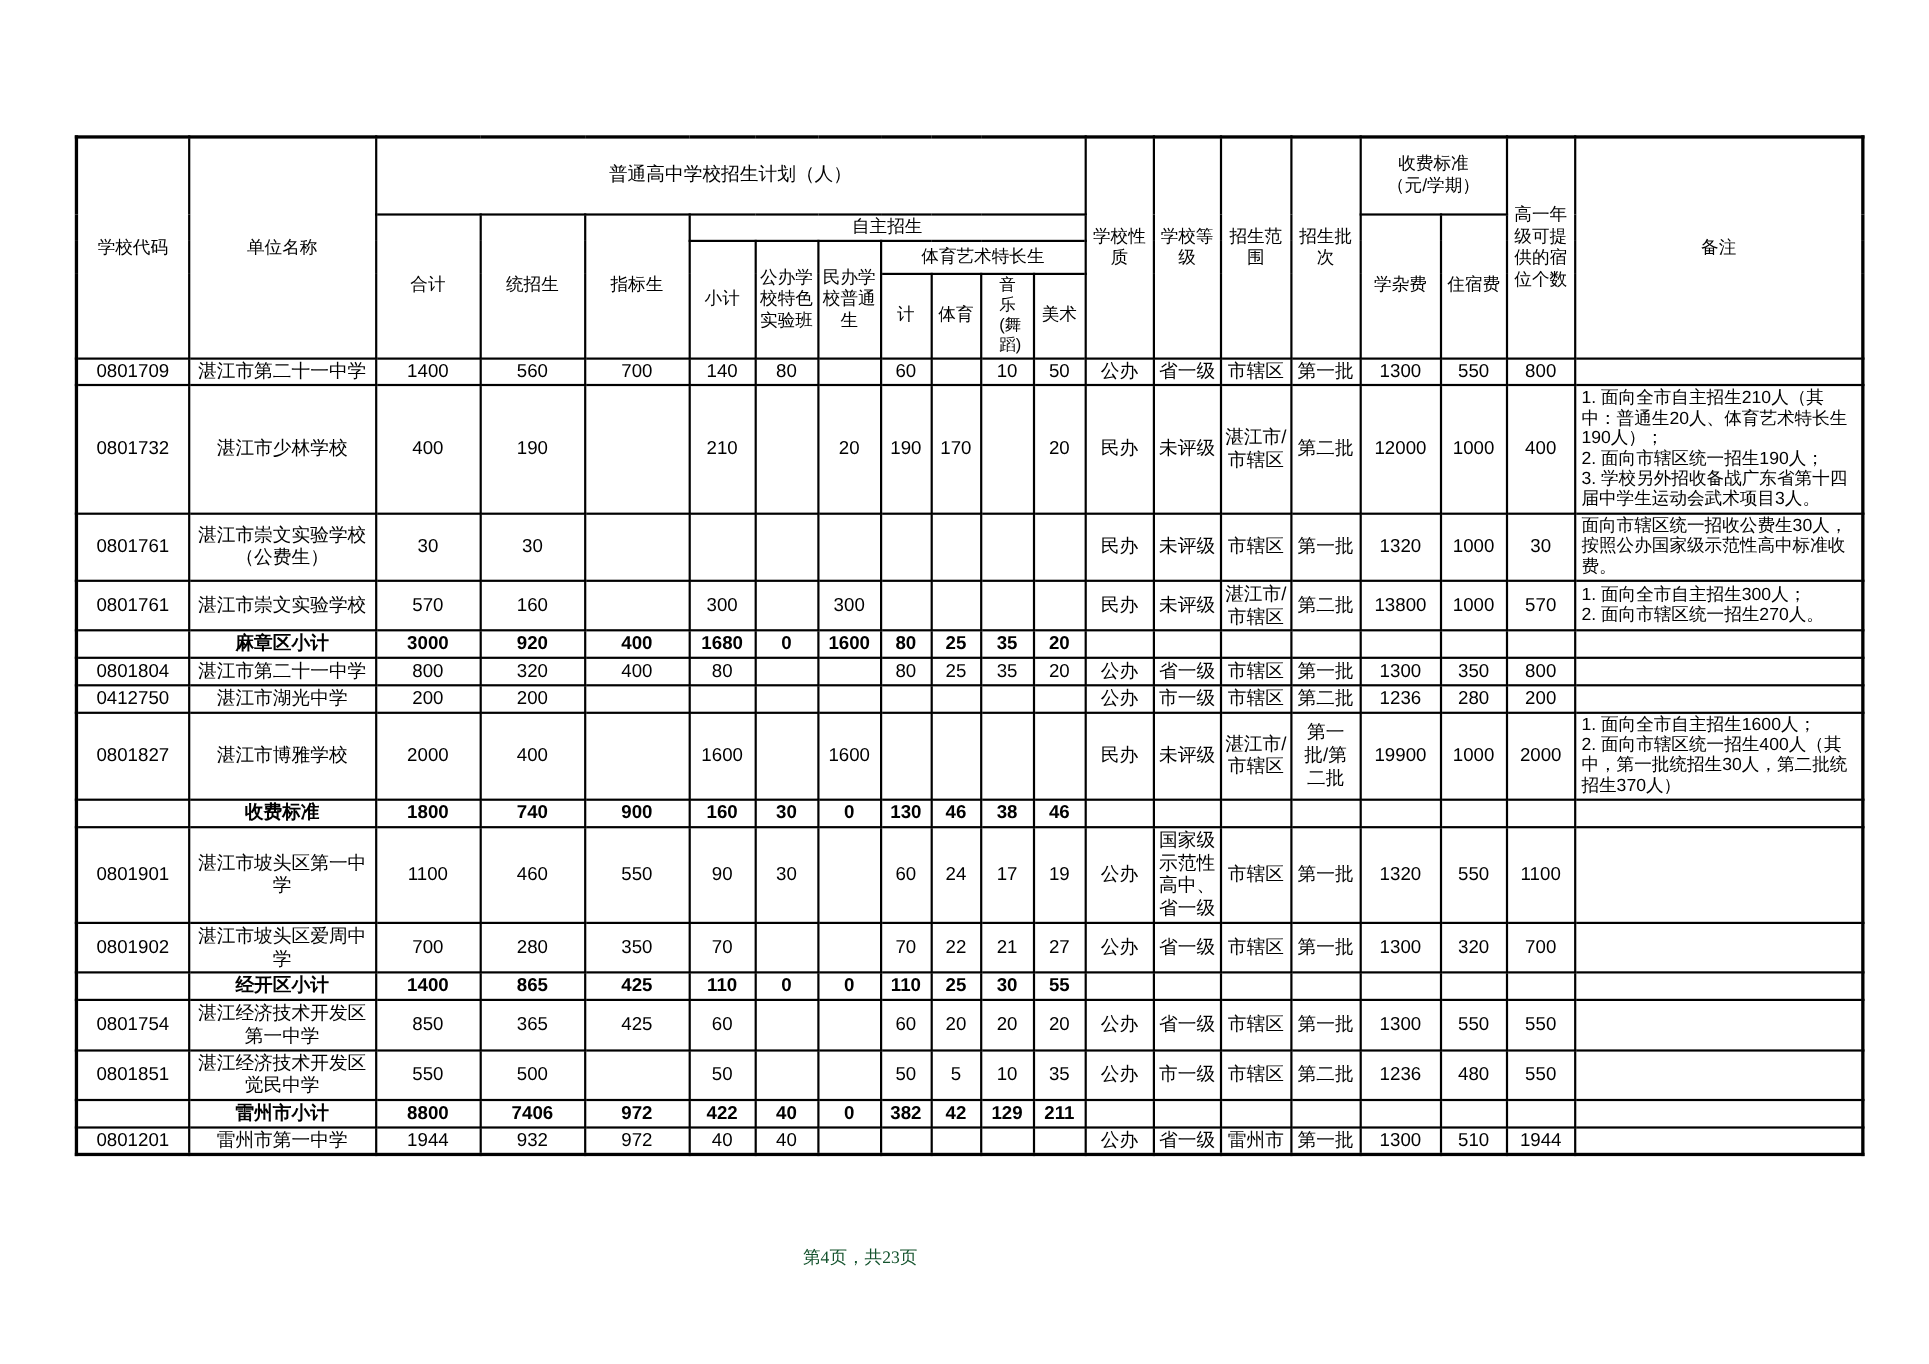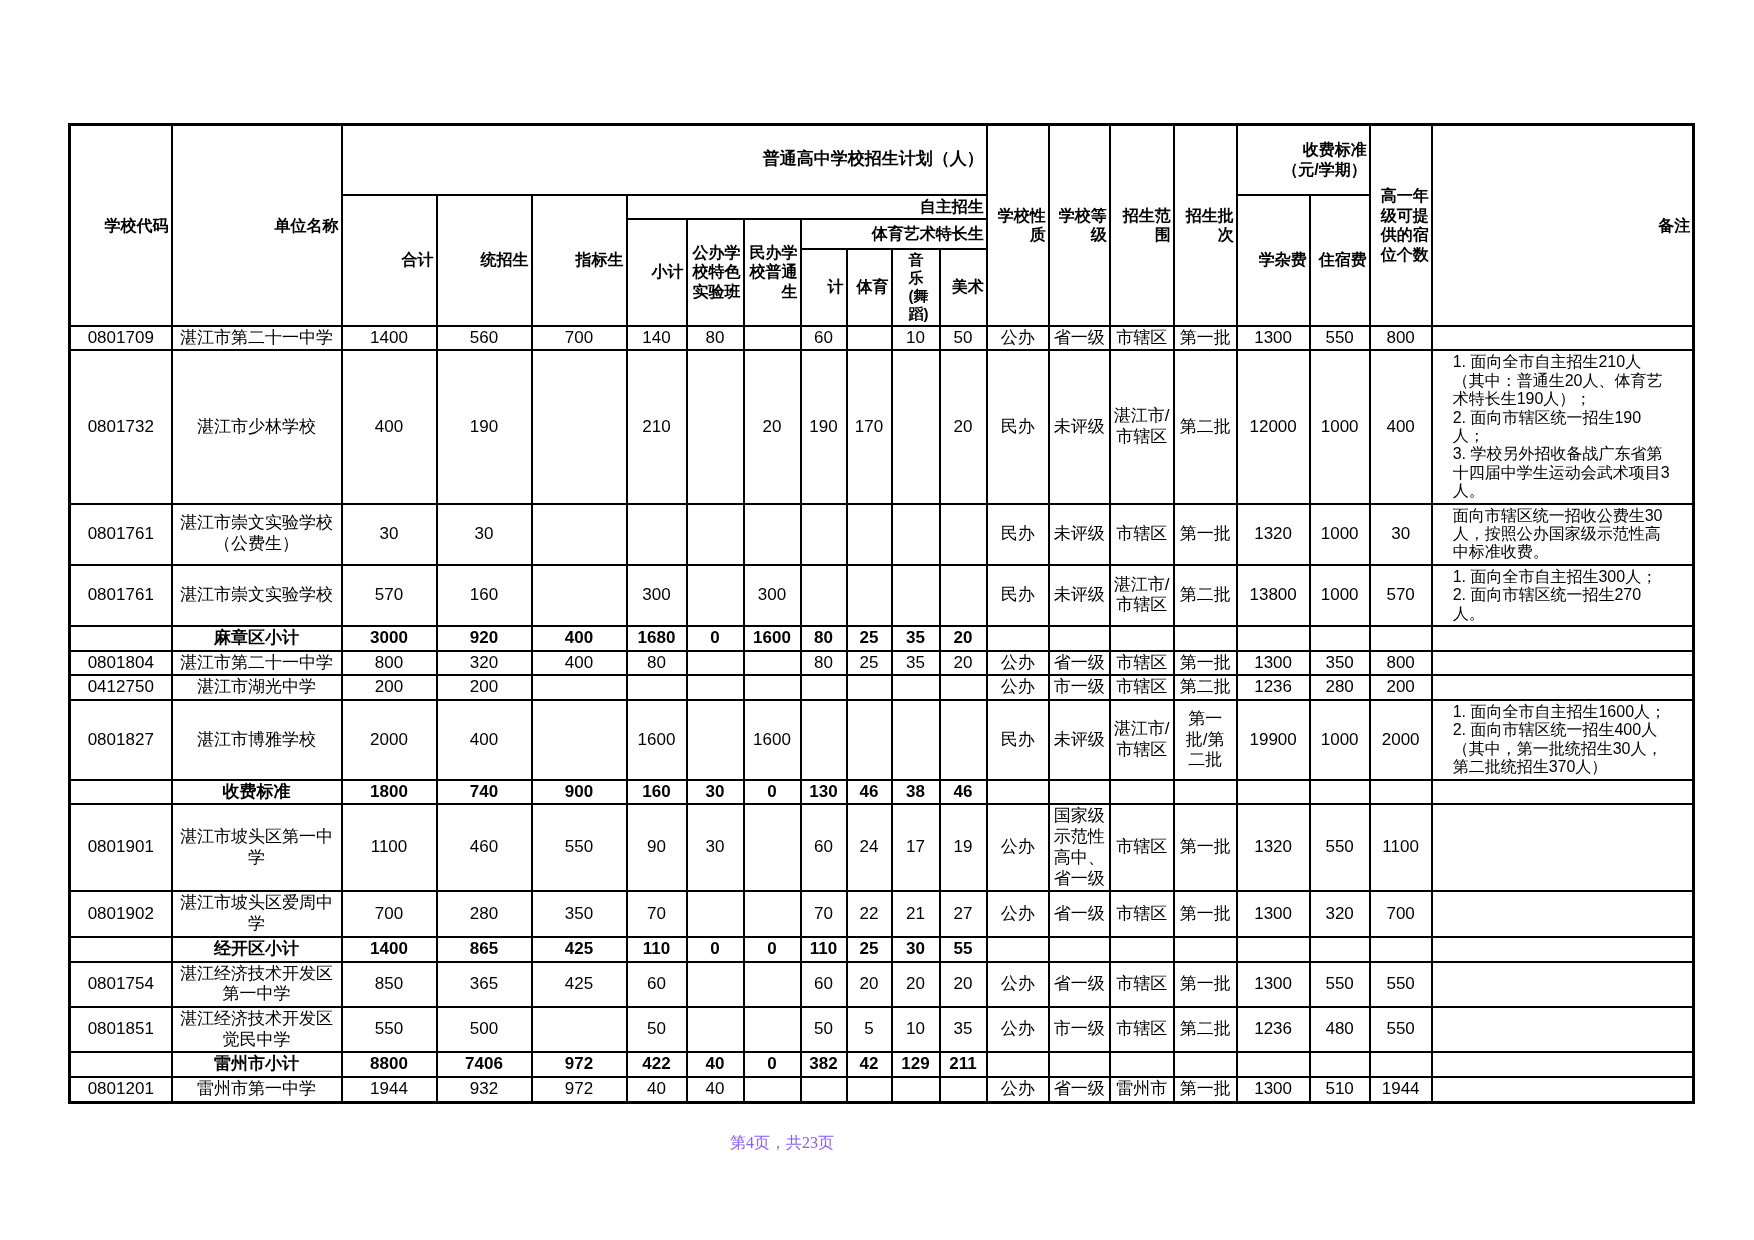--- a/index.html
+++ b/index.html
@@ -15,35 +15,35 @@
     border:3px solid #000;
   }
   th,td{
     border:2px solid #000;
     text-align:center;vertical-align:middle;
     padding:1px 3px;
     font-size:17px;line-height:1.22;
     white-space:pre-line;word-break:break-all;
     overflow:hidden;
   }
-  th{font-weight:bold;font-size:16px;padding:1px 2px;text-align:right;}
+  th{font-weight:normal;font-size:16px;padding:1px 2px;}
   th.big{font-size:17px;}
   th.music{font-size:15px;padding:1px 16px;}
   tr.hA{height:70px;}
   tr.hB{height:24px;}
   tr.hC{height:30px;}
   tr.hD{height:34px;}
   tbody tr{height:23px;}
   tbody td.remark{
-    text-align:left;font-size:16px;line-height:1.15;padding:2px 20px;
+    text-align:left;font-size:16px;line-height:1.15;padding:2px 5px;
   }
   tbody tr.subtotal td{font-weight:bold;}
   .footer{
     position:absolute;top:1133px;left:782px;transform:translateX(-50%);
-    font-size:16px;color:#8b5cf6;
+    font-size:16px;color:#14532d;
     font-family:"Liberation Serif","DejaVu Serif",serif;
   }
 </style>
 </head>
 <body>
 
 <div class="page">
 
   <table class="plan">
     <colgroup>

